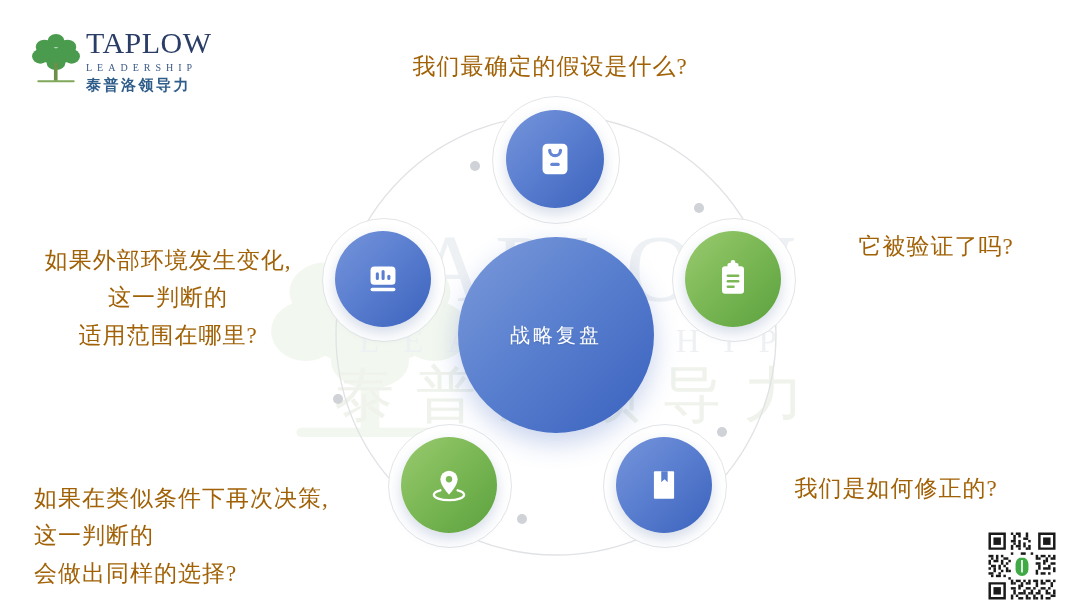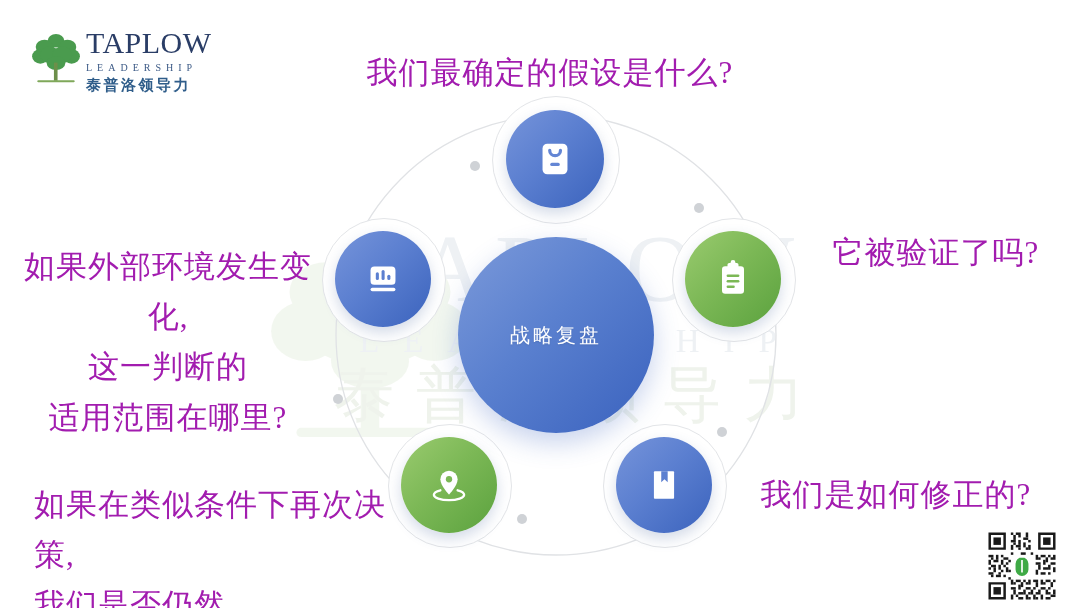--- a/index.html
+++ b/index.html
@@ -158,23 +158,23 @@
     font-family: "Liberation Serif", "DejaVu Serif", serif;
     font-size: 20px;
     letter-spacing: 3px;
     line-height: 1.42;
     text-shadow: 0 1px 2px rgba(0,0,0,0.10);
   }
 
   
   .caption {
     position: absolute;
-    color: #a21caf;
+    color: #a16207;
     font-family: "Liberation Serif", "DejaVu Serif", serif;
-    font-size: 31px;
+    font-size: 23px;
     line-height: 1.62;
     letter-spacing: 1px;
     white-space: pre-line;
     z-index: 5;
   }
   .cap-top   { left: 340px; top: 48px;  width: 420px; text-align: center; }
   .cap-left  { left: 18px;  top: 242px; width: 300px; text-align: center; }
   .cap-right { left: 806px; top: 228px; width: 260px; text-align: center; }
   .cap-bl    { left: 34px;  top: 480px; width: 360px; text-align: left; }
   .cap-br    { left: 746px; top: 470px; width: 300px; text-align: center; }
@@ -307,21 +307,21 @@
   </div>
 
   <div class="center-circle">
     <div class="center-line">战略复盘</div>
   </div>
 
   <div class="caption cap-top">我们最确定的假设是什么?</div>
   <div class="caption cap-right">它被验证了吗?</div>
   <div class="caption cap-br">我们是如何修正的?</div>
   <div class="caption cap-bl">如果在类似条件下再次决策,
-我们是否仍然
+这一判断的
 会做出同样的选择?</div>
   <div class="caption cap-left">如果外部环境发生变化,
 这一判断的
 适用范围在哪里?</div>
 
   <svg class="qr" viewBox="0 0 29 29">
     <rect width="29" height="29" fill="#ffffff"></rect>
     <g fill="#1a1a1a">
       <path d="M1 1h7v7h-7z M2 2v5h5v-5z"></path>
         <rect x="3" y="3" width="3" height="3"></rect>

